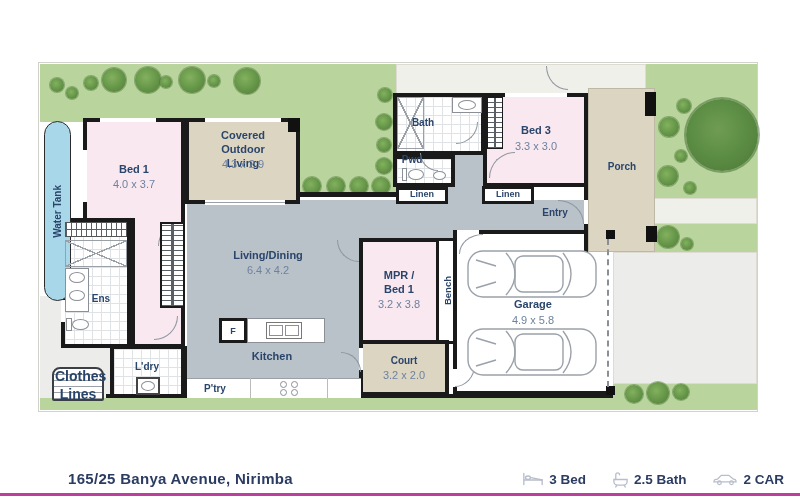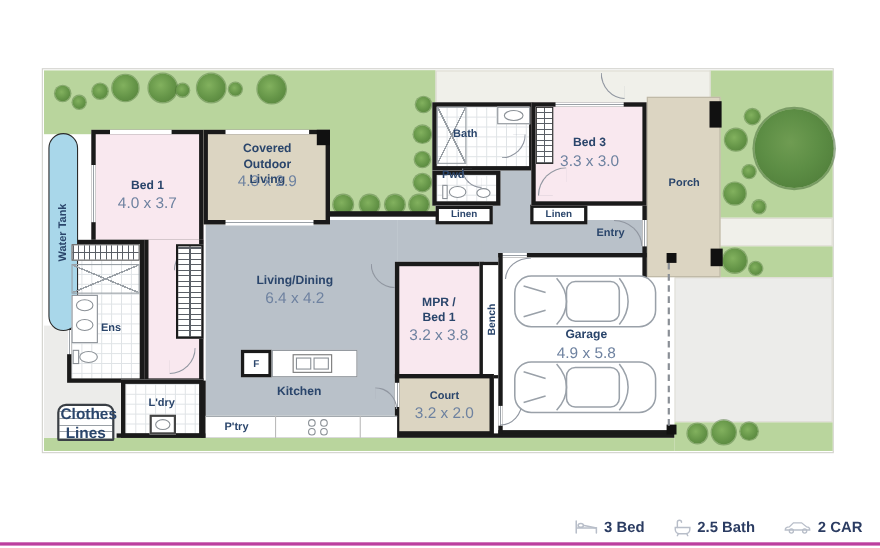--- a/index.html
+++ b/index.html
@@ -7,21 +7,21 @@
   .abs{position:absolute}
   .room{position:absolute;box-sizing:border-box;border:4px solid #1a1a1a}
   .b3{border-width:3px}
   .pink{background:#f9e8ef}.beige{background:#dcd5c2}.grayfloor{background:#b9c1c9;position:absolute}
   .tile{background-color:#fff;background-image:linear-gradient(#dfe3e6 1px,transparent 1px),linear-gradient(90deg,#dfe3e6 1px,transparent 1px);background-size:9px 9px}
   .lawn{position:absolute;background:#b9d59d}
   .path{position:absolute;background:#f0f0ea;border:1px solid #dddbd2;box-sizing:border-box}
   .lbl{position:absolute;transform:translate(-50%,-50%);color:#2a456b;font-weight:bold;font-size:11px;line-height:1.25;text-align:center;white-space:nowrap}
   .lbl.wrap{white-space:normal}
   .sm{font-size:10px}.xs{font-size:9px}.xxs{font-size:14px}
-  .dim{position:absolute;transform:translate(-50%,-50%);color:#6e82a0;font-size:14px;text-align:left;white-space:nowrap}
+  .dim{position:absolute;transform:translate(-50%,-50%);color:#6e82a0;font-size:11px;text-align:left;white-space:nowrap}
   .wall{position:absolute;background:#1a1a1a}
   .post{position:absolute;background:#111}
   .winh{position:absolute;background:linear-gradient(#fff 40%,#9aa0a6 40% 60%,#fff 60%)}
   .winv{position:absolute;background:linear-gradient(90deg,#fff 40%,#9aa0a6 40% 60%,#fff 60%)}
   .arc{position:absolute;box-sizing:border-box;border:0 solid #9096a0}
   .arc-tl{border-width:1.2px 0 0 1.2px;border-top-left-radius:100%}
   .arc-tr{border-width:1.2px 1.2px 0 0;border-top-right-radius:100%}
   .arc-bl{border-width:0 0 1.2px 1.2px;border-bottom-left-radius:100%}
   .arc-br{border-width:0 1.2px 1.2px 0;border-bottom-right-radius:100%}
   .bush{position:absolute;border-radius:50%;background:radial-gradient(circle at 42% 40%,#82b15e 0%,#649447 55%,#527e39 100%);box-shadow:0 0 0 1px rgba(70,110,50,.45)}
@@ -230,20 +230,21 @@
   <div class="dim" style="left:536px;top:146px">3.3 x 3.0</div>
   <div class="lbl wrap" style="left:399px;top:283px;width:48px">MPR / Bed 1</div>
   <div class="dim" style="left:399px;top:304px">3.2 x 3.8</div>
   <div class="lbl" style="left:533px;top:305px">Garage</div>
   <div class="dim" style="left:533px;top:320px">4.9 x 5.8</div>
   <div class="lbl sm" style="left:404px;top:361px">Court</div>
   <div class="dim" style="left:404px;top:375px">3.2 x 2.0</div>
   <div class="lbl sm" style="left:555px;top:213px">Entry</div>
   <div class="lbl sm" style="left:622px;top:167px">Porch</div>
 
+  <div id="footer-address">165/25 Banya Avenue, Nirimba</div>
   <div id="footer-stats">
     <div class="stat">
       <svg width="22" height="15" viewBox="0 0 24 15">
         <g fill="none" stroke="#b8bec9" stroke-width="1.5" stroke-linecap="round">
           <path d="M2 1 v12 M2 8 h20 v5 M22 13 v-2"></path>
           <ellipse cx="6.5" cy="5.5" rx="2.6" ry="1.8"></ellipse>
           <path d="M10 5.5 L22 8"></path>
         </g>
       </svg>
       <span>3 Bed</span>

